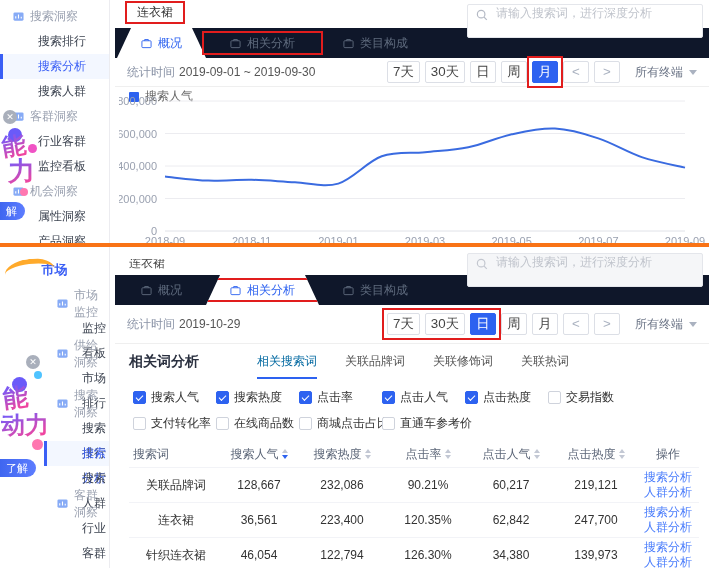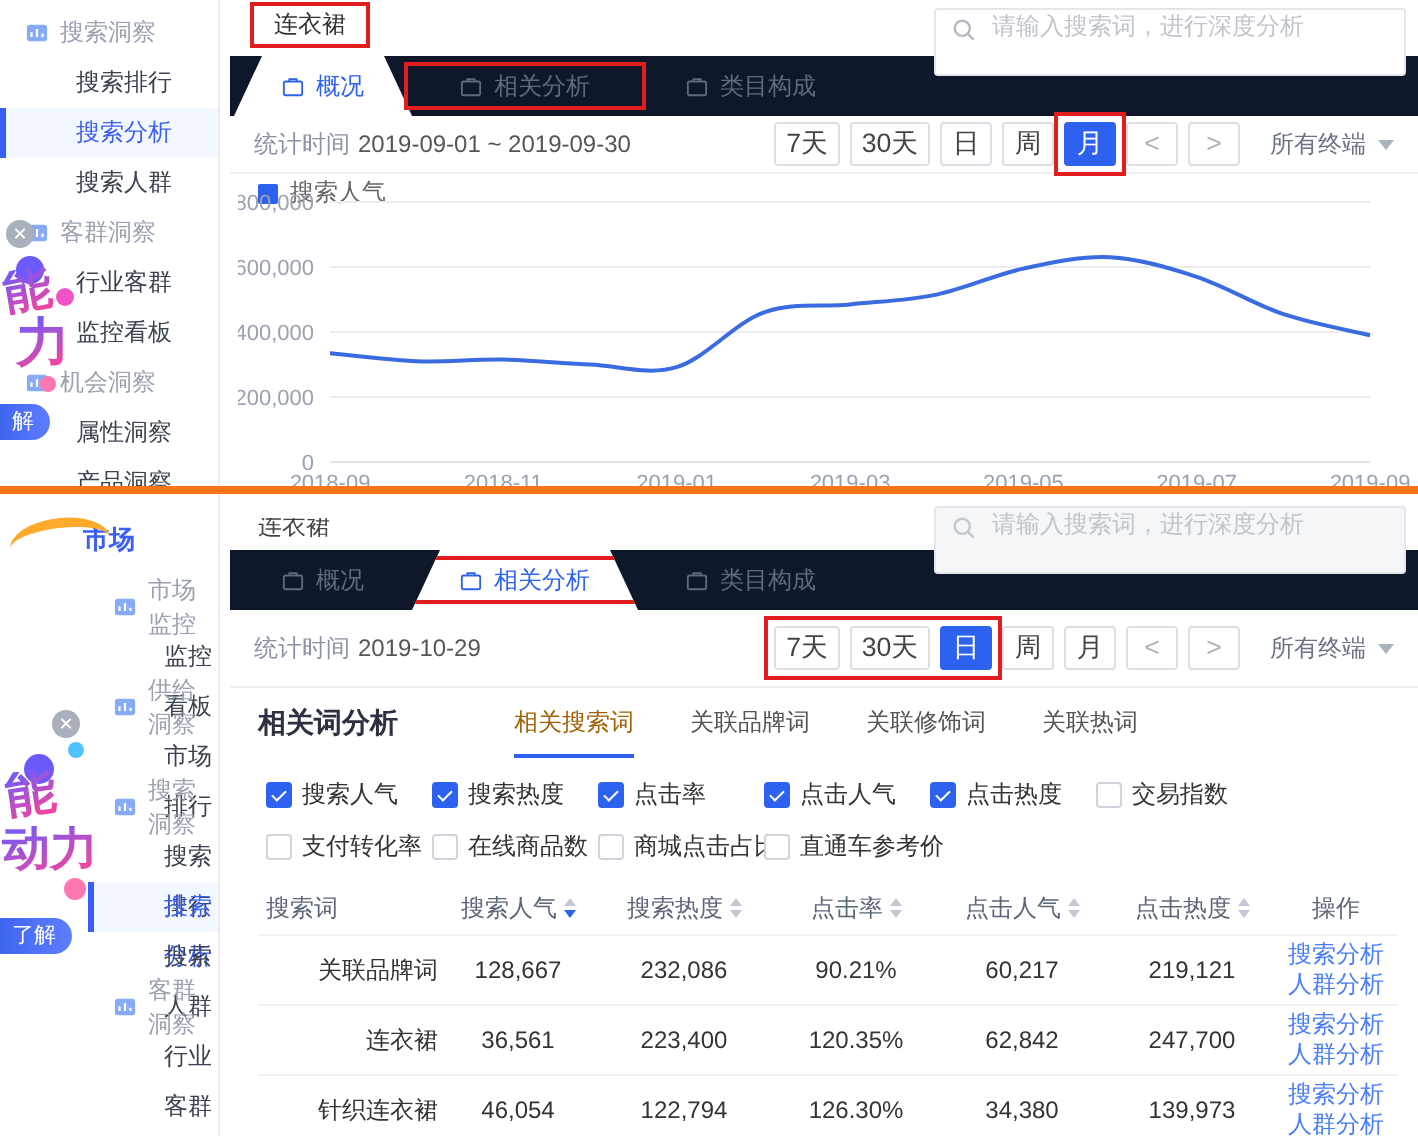--- a/index.html
+++ b/index.html
@@ -62,36 +62,36 @@
   .caret{width:0;height:0;border:4px solid transparent;border-top:5px solid #aab2c0;margin-top:4px;}
   
   .legend{position:absolute;left:14px;top:88px;display:flex;align-items:center;gap:6px;color:#666;}
   .lg-sq{width:10px;height:10px;background:#2d62f0;border-radius:1px;}
   .chart{position:absolute;left:4px;top:96px;}
   
   .sectionrow{display:flex;align-items:flex-start;padding:9px 0 0 14px;height:27px;}
   .sec-title{font-size:14px;font-weight:bold;color:#2b3140;}
   .subtabs{display:flex;gap:28px;margin-left:58px;color:#555;}
   .subtab{padding-bottom:7px;cursor:pointer;}
-  .subtab.on{color:#a16207;border-bottom:2px solid #2d62f0;}
+  .subtab.on{color:#0369a1;border-bottom:2px solid #2d62f0;}
   
   .filters{padding:9px 0 0 18px;}
   .fil-row{display:flex;margin-bottom:9px;}
   .fil{width:83px;display:flex;align-items:center;gap:5px;white-space:nowrap;color:#333;cursor:pointer;}
   .cbx{width:13px;height:13px;border:1px solid #cfd3dc;border-radius:2px;background:#fff;position:relative;flex:none;box-sizing:border-box;}
   .cbx.on{background:#2d62f0;border-color:#2d62f0;}
   .cbx.on::after{content:"";position:absolute;left:2px;top:2.5px;width:6px;height:3px;
                  border-left:1.5px solid #fff;border-bottom:1.5px solid #fff;transform:rotate(-45deg);}
   
   .table{margin:2px 10px 0 14px;}
   .trow{display:grid;grid-template-columns:90px 80px 86px 86px 80px 90px 54px;align-items:center;}
   .thead{height:26px;color:#5c6678;}
   .tbodyrow{height:34px;border-top:1px solid #f2f3f7;}
   .th,.td{text-align:center;white-space:nowrap;}
-  .th:first-child,.td:first-child{text-align:right;padding-left:4px;}
+  .th:first-child,.td:first-child{text-align:center;padding-left:4px;}
   .th{display:flex;justify-content:center;align-items:center;gap:3px;}
   .th:first-child{justify-content:flex-start;}
   .sort{display:inline-flex;flex-direction:column;gap:2px;cursor:pointer;}
   .sort i{width:0;height:0;border-left:3.5px solid transparent;border-right:3.5px solid transparent;display:block;}
   .s-up{border-bottom:4px solid #c3c8d4;}
   .s-dn{border-top:4px solid #c3c8d4;}
   .s-dn.on{border-top-color:#2d62f0;}
   .ops{display:flex;flex-direction:column;line-height:15px;align-items:center;}
   .ops span{color:#4a7dfc;cursor:pointer;}
 </style>

